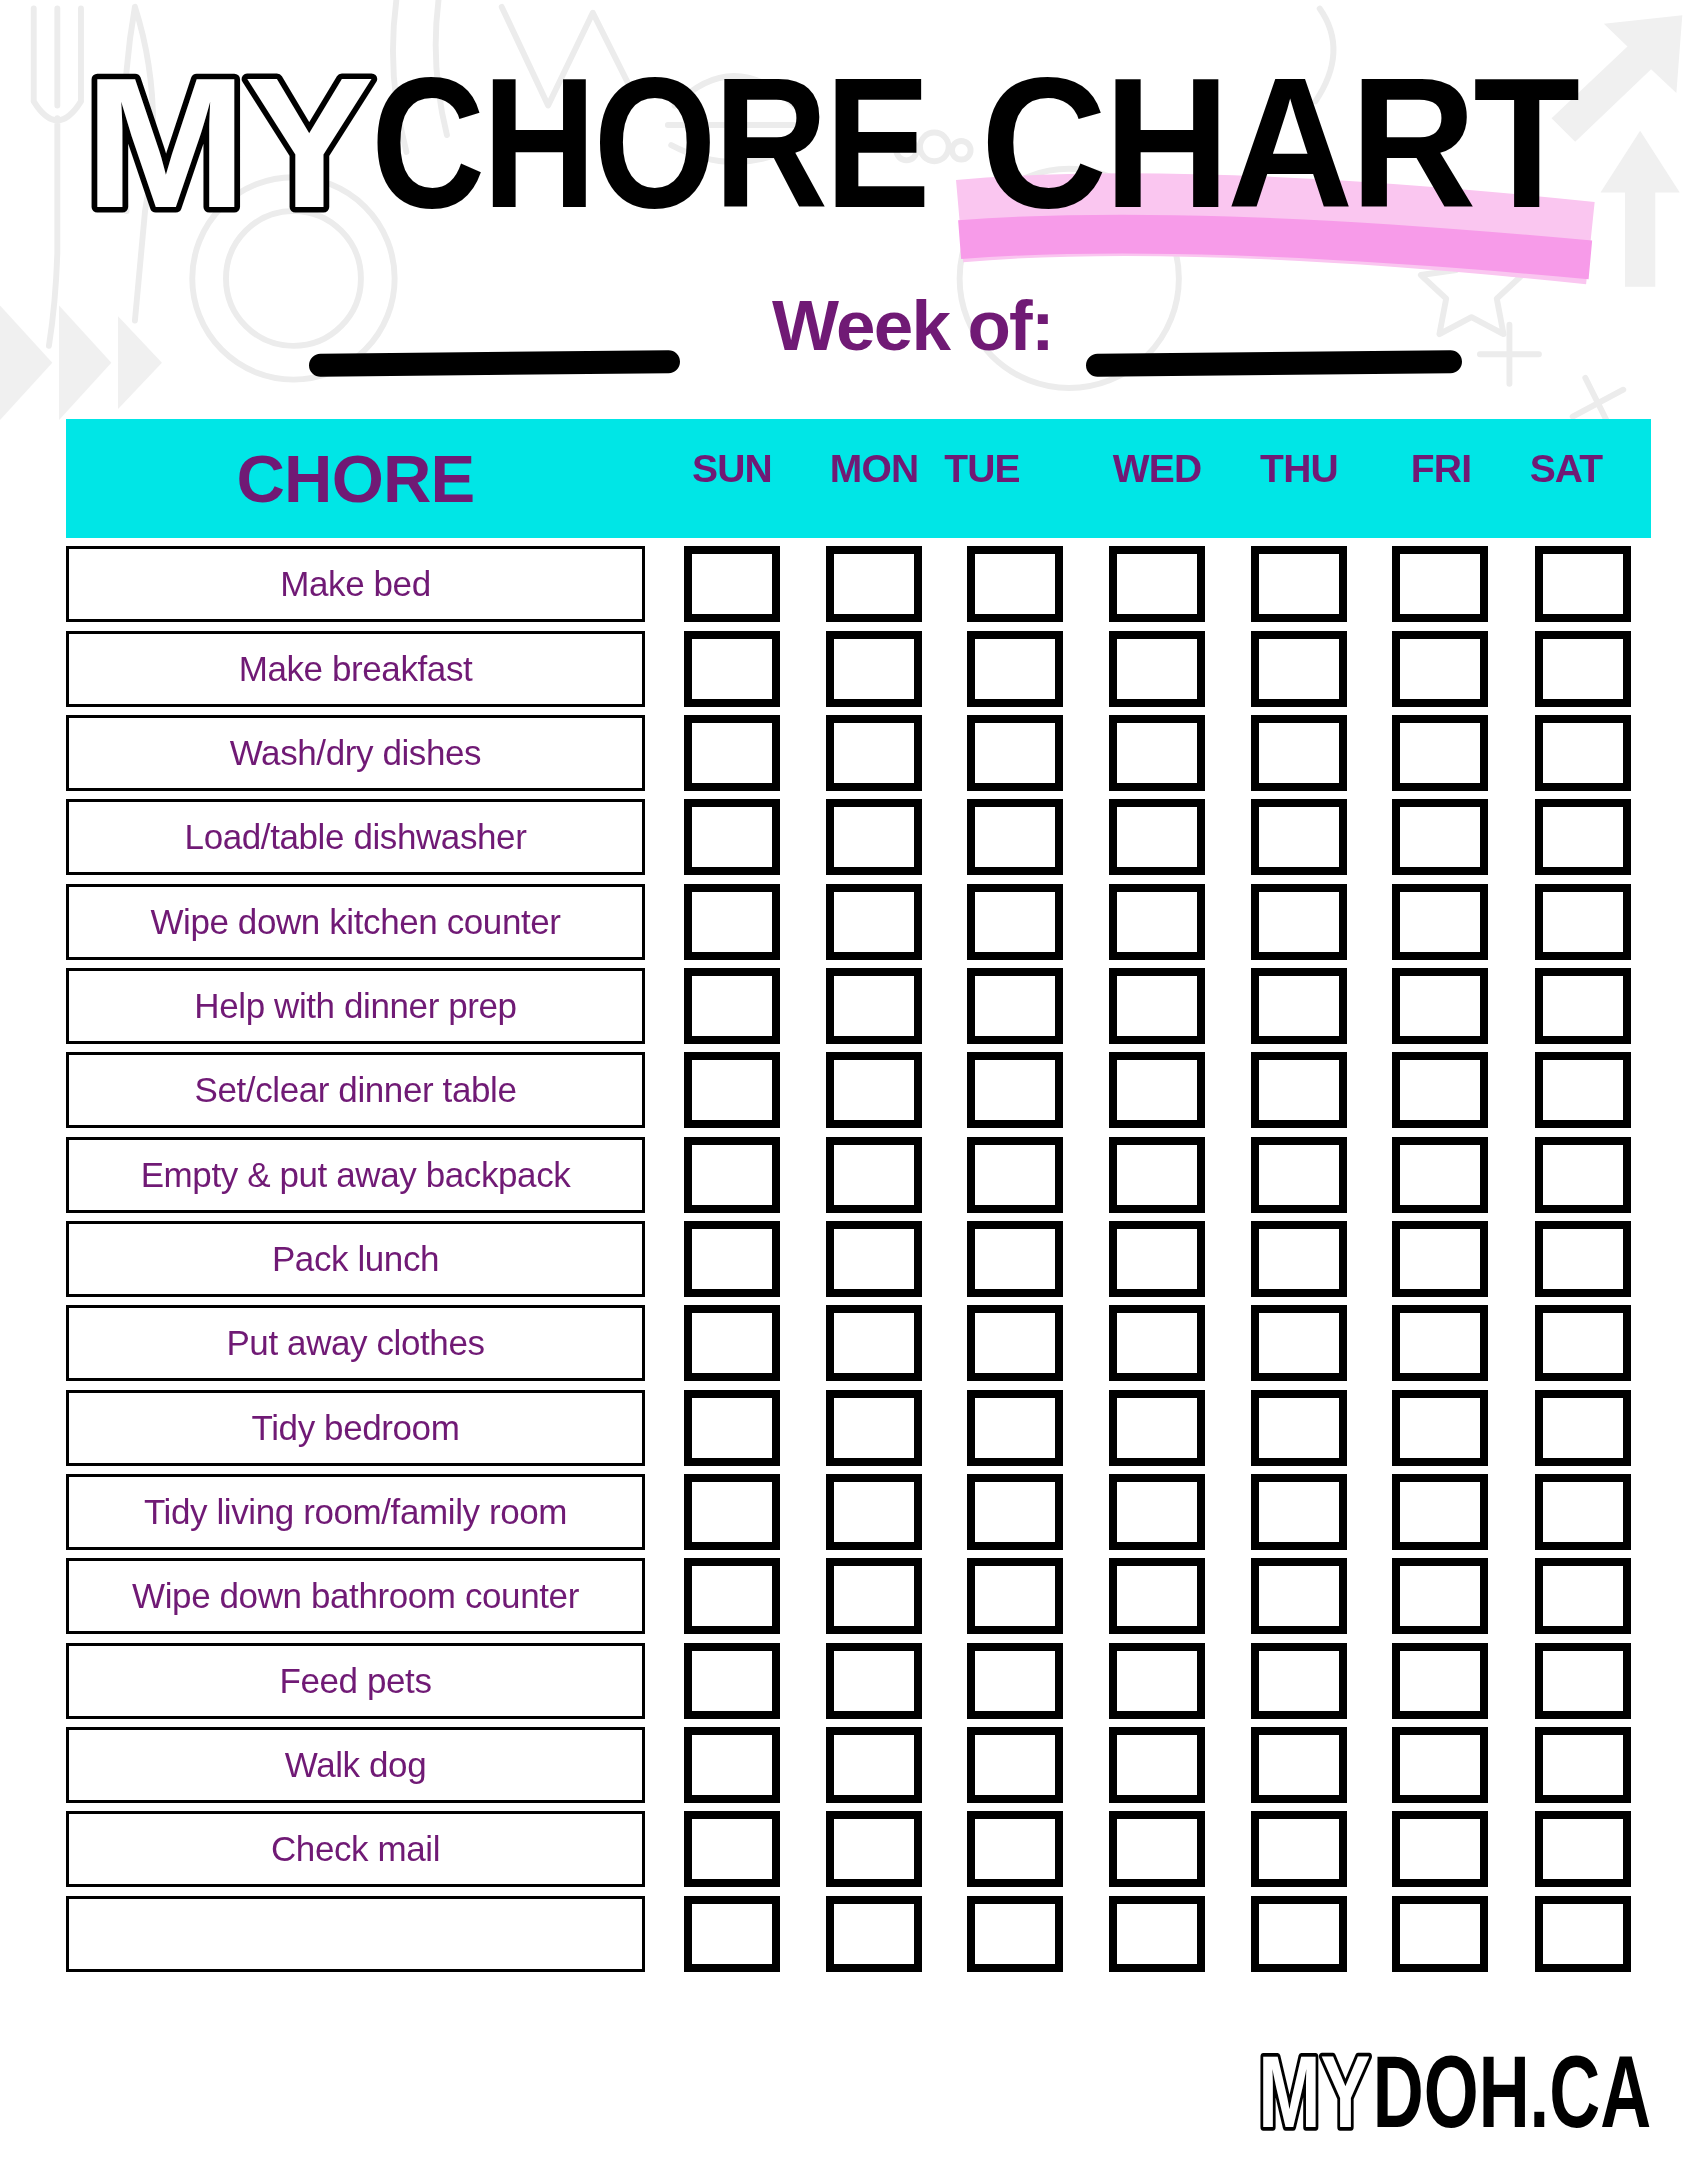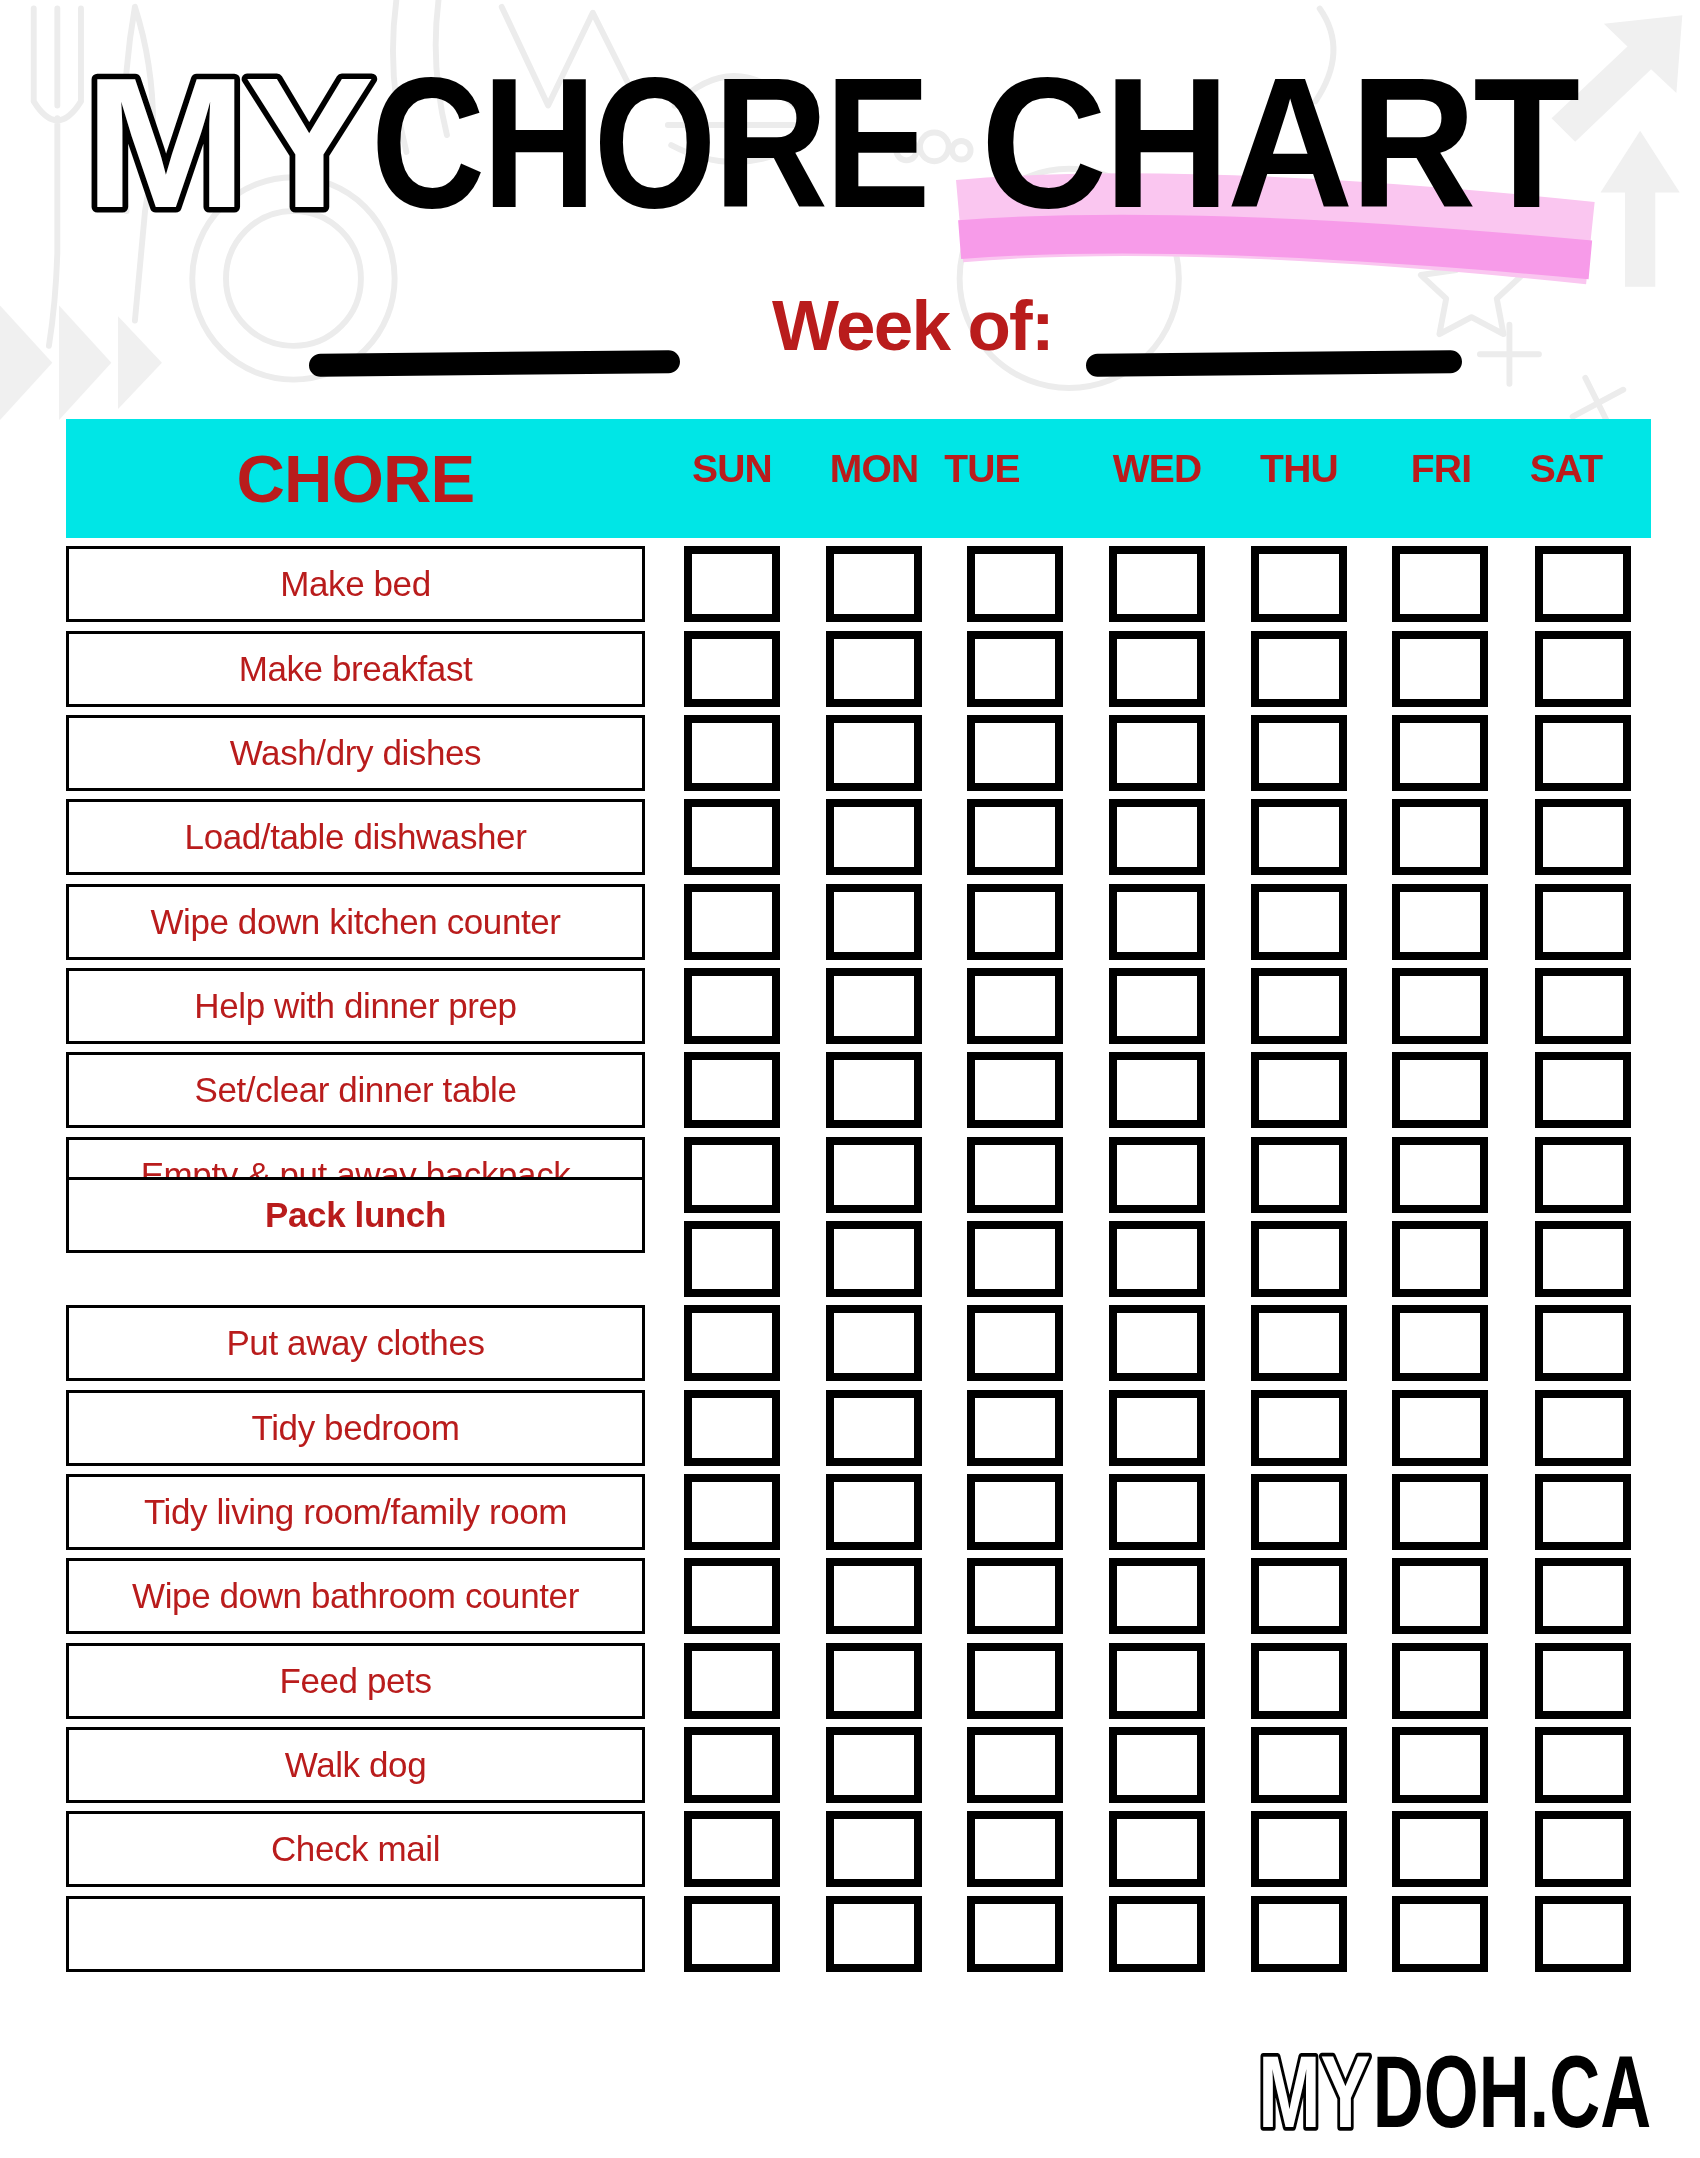--- a/index.html
+++ b/index.html
@@ -2,21 +2,21 @@
 <html style="font-size:13.5px"><head>
 <meta charset="utf-8">
 <style>
   html,body{margin:0;padding:0;background:#fff;}
   .page{
     position:relative;
     width:1700px;height:2159px;
     background:#ffffff;
     overflow:hidden;
     font-family:"Liberation Sans", sans-serif;
-    color:#b91c1c;
+    color:#701a75;
   }
   svg.layer{position:absolute;left:0;top:0;}
   .title-svg text{
     font-family:"Liberation Sans", sans-serif;
     font-weight:700;
     font-size:220px;
     letter-spacing:-4px;
   }
   .title-svg text.outline{
     fill:#ffffff;
@@ -213,21 +213,21 @@
       <div class="checkbox" style="top: 1052px; left: 1392px;"></div>
       <div class="checkbox" style="top: 1052px; left: 1535px;"></div>
       <div class="chore-label" style="top: 1137px;">Empty &amp; put away backpack</div>
       <div class="checkbox" style="top: 1137px; left: 684px;"></div>
       <div class="checkbox" style="top: 1137px; left: 826px;"></div>
       <div class="checkbox" style="top: 1137px; left: 967px;"></div>
       <div class="checkbox" style="top: 1137px; left: 1109px;"></div>
       <div class="checkbox" style="top: 1137px; left: 1251px;"></div>
       <div class="checkbox" style="top: 1137px; left: 1392px;"></div>
       <div class="checkbox" style="top: 1137px; left: 1535px;"></div>
-      <div class="chore-label" style="top: 1177px; font-weight: bold;">Pack lunch</div>
+      <div class="chore-label" style="top: 1221px;">Pack lunch</div>
       <div class="checkbox" style="top: 1221px; left: 684px;"></div>
       <div class="checkbox" style="top: 1221px; left: 826px;"></div>
       <div class="checkbox" style="top: 1221px; left: 967px;"></div>
       <div class="checkbox" style="top: 1221px; left: 1109px;"></div>
       <div class="checkbox" style="top: 1221px; left: 1251px;"></div>
       <div class="checkbox" style="top: 1221px; left: 1392px;"></div>
       <div class="checkbox" style="top: 1221px; left: 1535px;"></div>
       <div class="chore-label" style="top: 1305px;">Put away clothes</div>
       <div class="checkbox" style="top: 1305px; left: 684px;"></div>
       <div class="checkbox" style="top: 1305px; left: 826px;"></div>

